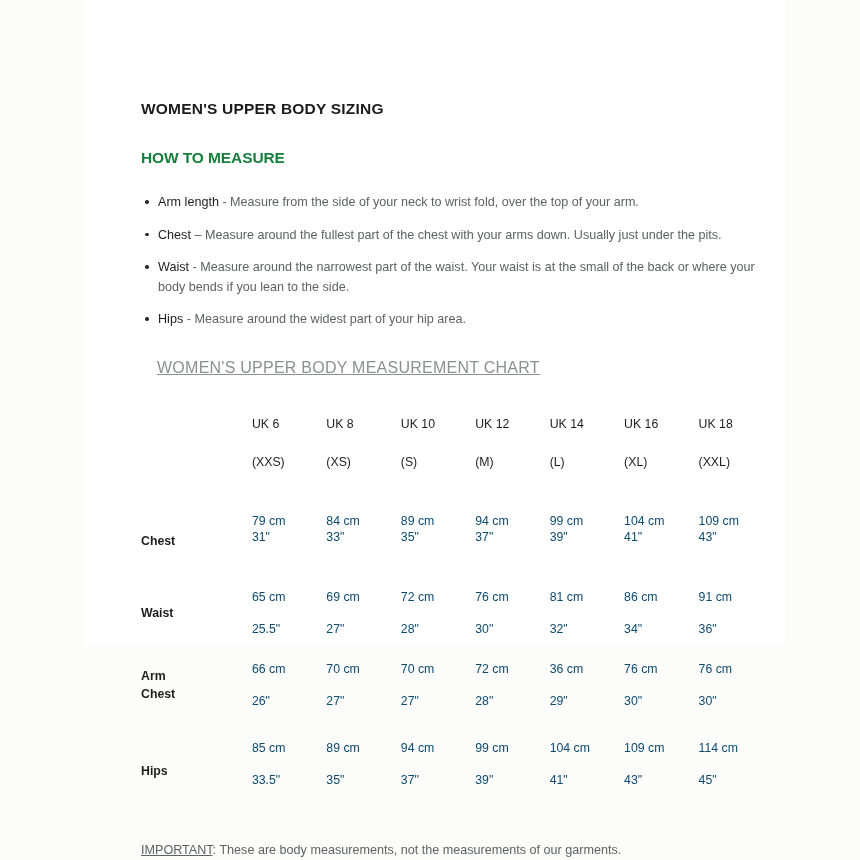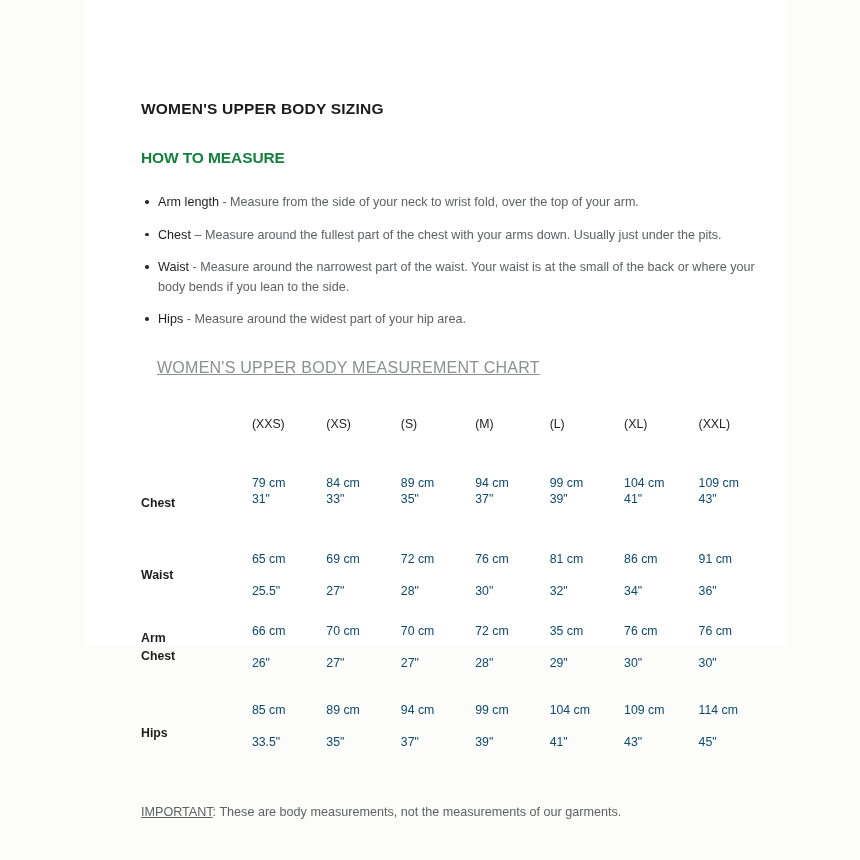--- a/index.html
+++ b/index.html
@@ -190,20 +190,30 @@
         <col class="label-col">
         <col class="data-col">
           <col class="data-col">
           <col class="data-col">
         <col class="data-col">
           <col class="data-col">
           <col class="data-col">
         <col class="data-col">
       </colgroup>
       <thead>
+        <tr class="hdr-size">
+          <th></th>
+          <th>UK 6</th>
+          <th>UK 8</th>
+          <th>UK 10</th>
+          <th>UK 12</th>
+          <th>UK 14</th>
+          <th>UK 16</th>
+          <th>UK 18</th>
+        </tr>
         <tr class="hdr-code">
           <th></th>
           <th>(XXS)</th>
           <th>(XS)</th>
           <th>(S)</th>
           <th>(M)</th>
           <th>(L)</th>
           <th>(XL)</th>
           <th>(XXL)</th>
         </tr>
@@ -286,21 +296,21 @@
           </td>
           <td class="cell">
             <span class="cm">70 cm</span>
             <span class="inch">27"</span>
           </td>
           <td class="cell">
             <span class="cm">72 cm</span>
             <span class="inch">28"</span>
           </td>
           <td class="cell">
-            <span class="cm">35 cm</span>
+            <span class="cm">36 cm</span>
             <span class="inch">29"</span>
           </td>
           <td class="cell">
             <span class="cm">76 cm</span>
             <span class="inch">30"</span>
           </td>
           <td class="cell">
             <span class="cm">76 cm</span>
             <span class="inch">30"</span>
           </td>

